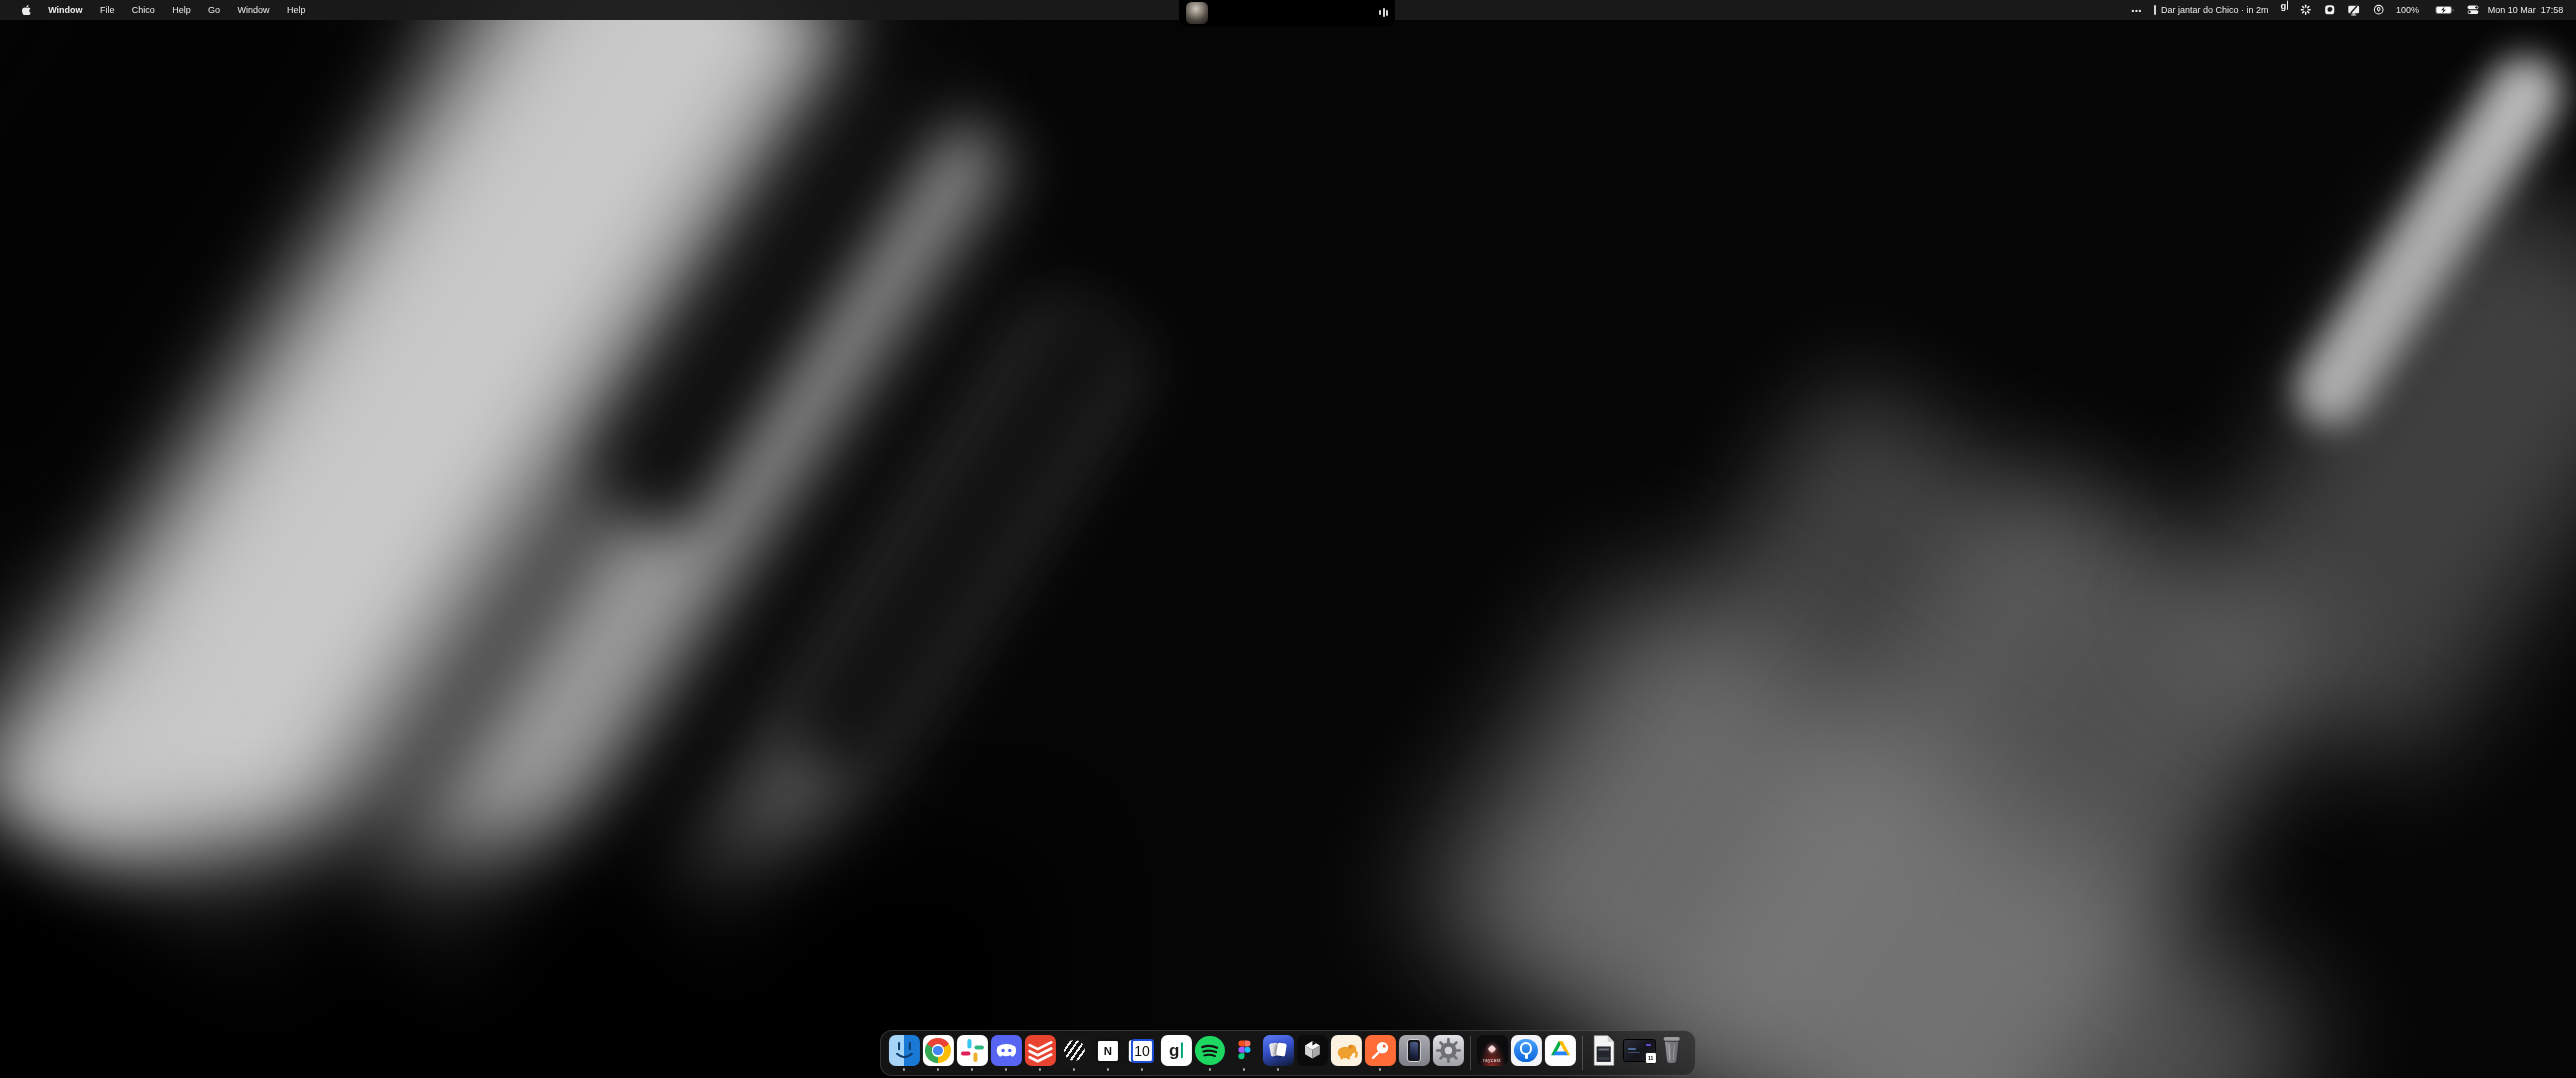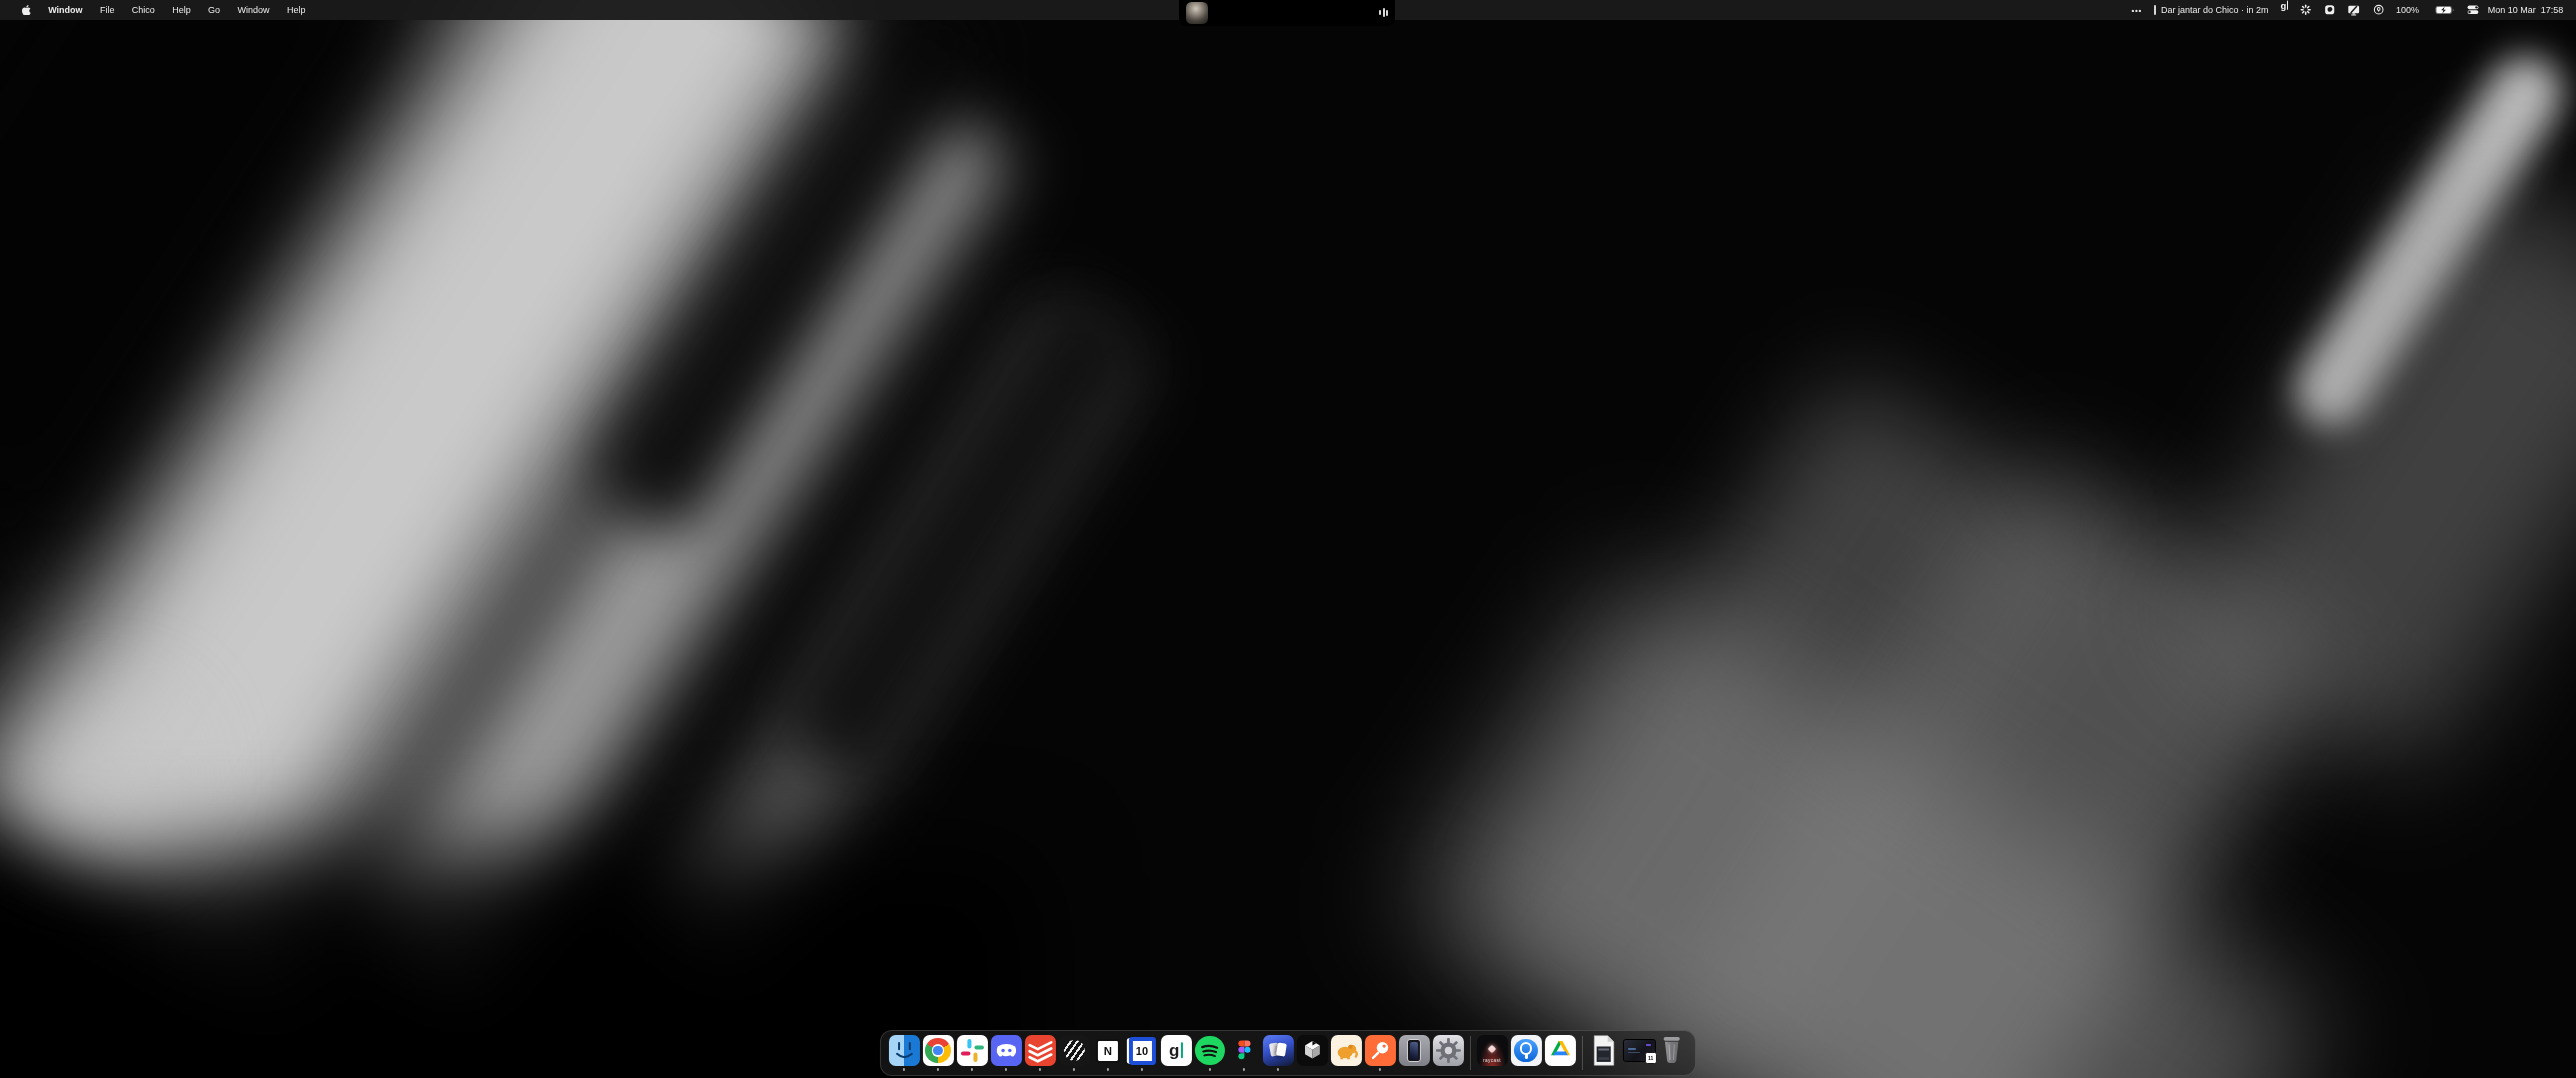--- a/index.html
+++ b/index.html
@@ -73,22 +73,22 @@
   .chrome .ring{width:12.7px;height:12.7px;border-radius:50%;background:#fff;display:grid;place-items:center;}
   .chrome .core{width:9.4px;height:9.4px;border-radius:50%;background:#4285f4;}
   .slack{background:#fff;}
   .discord{background:#5865F2;}
   .todoist{background:#E8442F;}
   .linear{background:#161616;}
   .linear .lcir{width:21px;height:21px;border-radius:50%;
      background:repeating-linear-gradient(125deg,#ededed 0 2px,rgba(22,22,22,0) 2px 5.4px);}
   .notionbox{width:20px;height:20px;border:2px solid #101010;border-radius:3.4px;background:#fff;
      display:grid;place-items:center;font-weight:700;font-size:11.4px;color:#101010;}
-  .calbox{width:19px;height:20px;border:4px solid #1d4ed8;border-radius:3.4px;background:#fff;
-     display:grid;place-items:center;font-weight:700;font-size:11px;color:#101010;
+  .calbox{width:19px;height:20px;border:2px solid #1d4ed8;border-radius:3.4px;background:#fff;
+     display:grid;place-items:center;font-weight:400;font-size:14px;color:#101010;
      box-shadow:-3.4px 0 0 -1.3px #fff,-4px 0 0 -0.7px #101010;}
   .grammarly{background:#fff;}
   .grammarly .gg{font-weight:700;font-size:17px;color:#1c1c1c;line-height:1;}
   .grammarly .gc{width:2.3px;height:15.4px;background:#00A87A;border-radius:1.3px;display:inline-block;margin-left:1.3px;transform:translateY(1.3px);}
   .spotify{background:transparent;}
   .spotify .scir{width:29.5px;height:29.5px;border-radius:50%;background:#1ED760;display:grid;place-items:center;}
   .figma{background:#151515;}
   .blueapp{background:linear-gradient(160deg,#5d7df5 0%,#3450c8 45%,#0e1733 100%);}
   .blueapp .c1{position:absolute;left:7.4px;top:8px;width:9.4px;height:12.7px;background:#e9e9ee;border-radius:2px;transform:rotate(-10deg);}
   .blueapp .c2{position:absolute;left:14px;top:8px;width:8.7px;height:12.7px;background:#fff;border-radius:2px;transform:rotate(9deg);box-shadow:-2px 1.3px 3.4px rgba(0,0,0,.45);}

